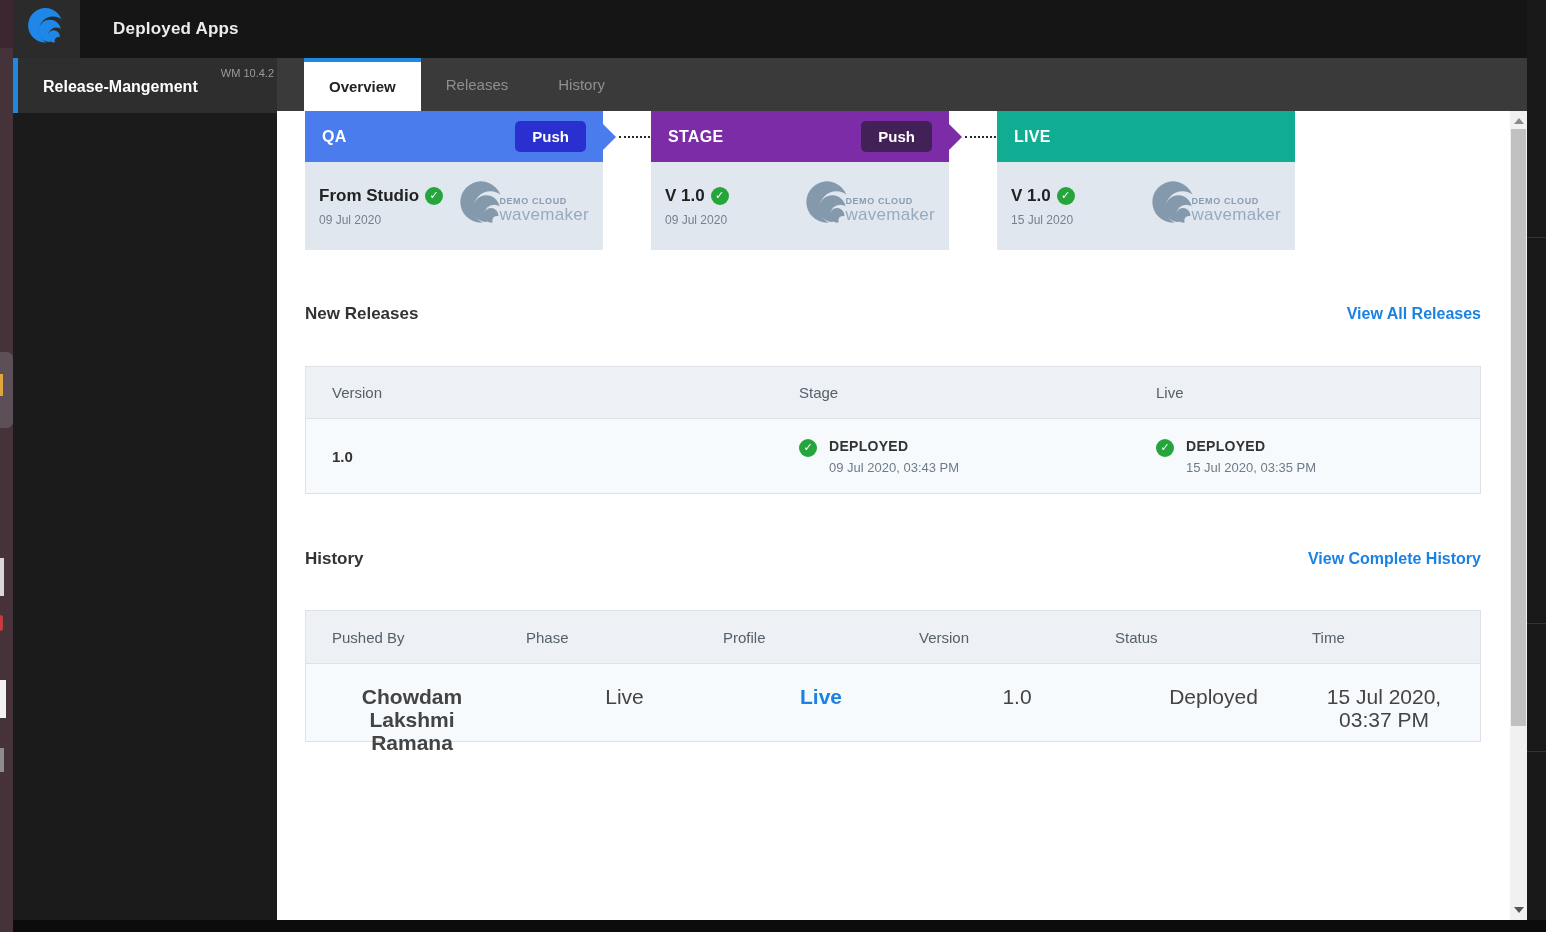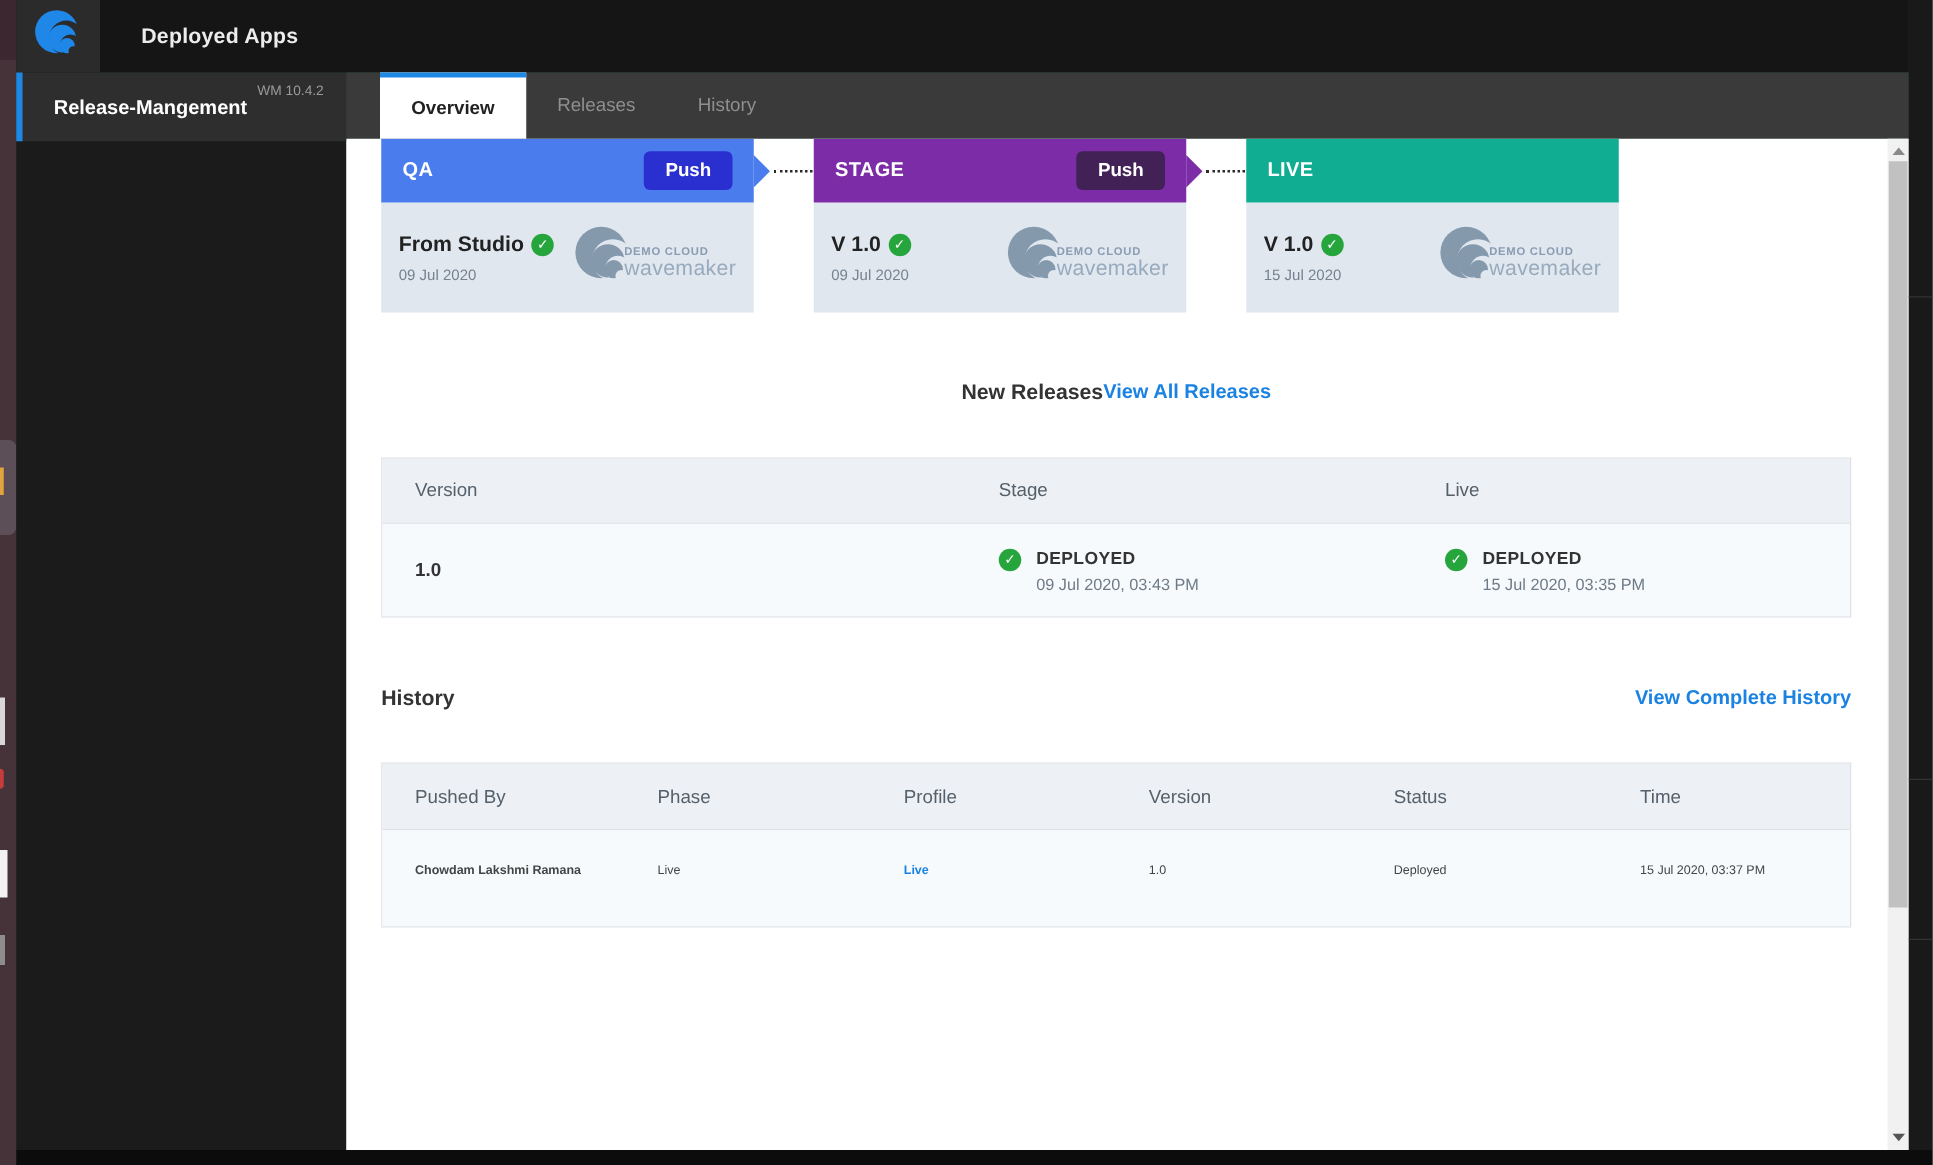--- a/index.html
+++ b/index.html
@@ -2,21 +2,21 @@
 <html><head>
 <meta charset="utf-8">
 <style>
   * { box-sizing: border-box; }
   html,body { margin:0; padding:0; }
   body {
     width:1546px; height:932px; overflow:hidden;
     font-family:"Liberation Sans","DejaVu Sans",sans-serif;
     background:#111;
   }
-  .screen { position:relative; width:1546px; height:932px; background:#14532d; overflow:hidden; }
+  .screen { position:relative; width:1546px; height:932px; background:#84cc16; overflow:hidden; }
 
   
   .dock { position:absolute; left:0; top:0; width:13px; height:932px; background:#463239; }
   .dock .dk-top { position:absolute; left:0; top:0; width:13px; height:48px; background:#3c2730; }
   .dock .dk-hl { position:absolute; left:0; top:352px; width:13px; height:76px; background:#5d4f57; border-radius:0 6px 6px 0; }
   .dock .dk-yellow { position:absolute; left:0; top:374px; width:3px; height:22px; background:#e2a43c; }
   .dock .dk-white1 { position:absolute; left:0; top:558px; width:4px; height:38px; background:#d8d8d8; }
   .dock .dk-red { position:absolute; left:0; top:615px; width:3px; height:16px; background:#c43c3c; border-radius:0 3px 3px 0; }
   .dock .dk-white2 { position:absolute; left:0; top:680px; width:6px; height:38px; background:#f2f2f2; }
   .dock .dk-gray { position:absolute; left:0; top:748px; width:4px; height:24px; background:#8d8d8d; }
@@ -27,21 +27,21 @@
   .topbar { flex:0 0 58px; background:#151515; display:flex; align-items:center; }
   .logo-box { width:67px; height:58px; background:#2b2b2b; display:flex; align-items:center; justify-content:center; cursor:pointer; }
   .app-title { color:#ececec; font-size:17px; font-weight:bold; letter-spacing:.2px; margin-left:33px; }
 
   .body-row { flex:1; display:flex; min-height:0; }
 
   
   .sidebar { flex:0 0 264px; background:#1b1b1b; }
   .side-item { height:55px; background:#2e2e2e; border-left:5px solid #1e88e5; position:relative; cursor:pointer; }
   .side-item-label { position:absolute; left:25px; top:20px; color:#fff; font-weight:bold; font-size:16px; }
-  .side-item-ver { position:absolute; right:18px; top:9px; color:#9a9a9a; font-size:11px;margin-left:19px; }
+  .side-item-ver { position:absolute; right:3px; top:9px; color:#9a9a9a; font-size:11px;margin-left:19px; }
 
   .main { flex:1; display:flex; flex-direction:column; min-width:0; }
 
   .project-bar { flex:0 0 55px; background:#2d2d2d; display:flex; align-items:center; padding-left:28px; color:#929292; font-size:16px; }
   .project-name { color:#fff; font-weight:bold; margin:0 7px 0 6px; }
 
   .tab-bar { flex:0 0 47px; background:#3a3a3a; display:flex; padding-left:27px; }
   .tab { display:flex; align-items:center; padding:16px 25px; color:#8f8f8f; font-size:15px; cursor:pointer; }
   .tab.active { background:#fff; color:#222; font-weight:bold; border-top:4px solid #1e88e5; }
 
@@ -52,21 +52,21 @@
   .scrollbar { flex:0 0 17px; background:#f1f1f1; position:relative; }
   .sb-thumb { position:absolute; left:1px; top:18px; width:15px; height:597px; background:#c1c1c1; }
   .sb-arrow { position:absolute; left:4px; width:0; height:0; border-left:5px solid transparent; border-right:5px solid transparent; cursor:pointer; }
   .sb-up { top:7px; border-bottom:6px solid #8a8a8a; }
   .sb-down { bottom:7px; border-top:6px solid #555; }
 
   
   .h-section { font-size:17px; font-weight:bold; color:#333; }
   .sec1 { margin:80px 0 40px; }
   .sec-row { width:1176px; display:flex; justify-content:space-between; align-items:center; }
-  .sec-row.nr { margin:54px 0 42px;justify-content:center; }
+  .sec-row.nr { margin:54px 0 42px; }
   .sec-row.hs { margin:55px 0 41px; }
   .link { color:#1a82e2; font-weight:bold; font-size:16px; text-decoration:none; cursor:pointer; }
 
   
   .pipeline { display:flex; align-items:flex-start; }
   .stage-card { width:298px; }
   .card-head { height:51px; display:flex; align-items:center; padding:0 17px; position:relative; }
   .stage-name { color:#fff; font-weight:bold; font-size:16px; letter-spacing:.3px; flex:1; }
   .push-btn { color:#fff; font-size:15px; font-weight:bold; padding:7px 17px; border-radius:5px; border:none; cursor:pointer; }
   .head-qa { background:#4b7cee; } .push-qa { background:#2a30cf; }
@@ -93,21 +93,21 @@
   
   .tbl { width:1176px; border:1px solid #dde2e8; }
   .tbl-head { background:#edf1f5; display:grid; align-items:center; color:#55606b; font-size:15px; }
   .tbl-row { background:#f7fafd; border-top:1px solid #dde2e8; display:grid; }
   .grid-nr { grid-template-columns:467px 357px 1fr; padding-left:26px; }
   .grid-h  { grid-template-columns:194px 197px 196px 196px 197px 1fr; padding-left:26px; }
   .tbl-head.nr { height:51px; }
   .tbl-row.nr { height:75px; align-items:center; }
   .tbl-head.hh { height:52px; }
   .tbl-row.hh { height:78px; }
-  .tbl-row.hh > div { padding-top:21px; font-size:10px; color:#444; line-height:23px; }
+  .tbl-row.hh > div { padding-top:21px; font-size:21px; color:#444; line-height:23px;text-align:center; }
 
   .cell-version-val { font-size:15px; color:#333; font-weight:bold; }
   .rn-link { display:flex; align-items:center; gap:8px; margin-top:6px; color:#1a82e2; font-size:14px; font-weight:bold; cursor:pointer; }
   .status-cell { display:flex; align-items:flex-start; }
   .status-cell .check { margin-right:12px; margin-top:1px; }
   .status-txt { font-size:14px; font-weight:bold; color:#333; letter-spacing:.3px; }
   .status-time { font-size:13px; color:#6e7b87; margin-top:6px; }
 
   .pushed-by { font-weight:bold; color:#333; padding-right:34px; }
   .profile-link { color:#1a82e2; font-weight:bold; cursor:pointer; }

